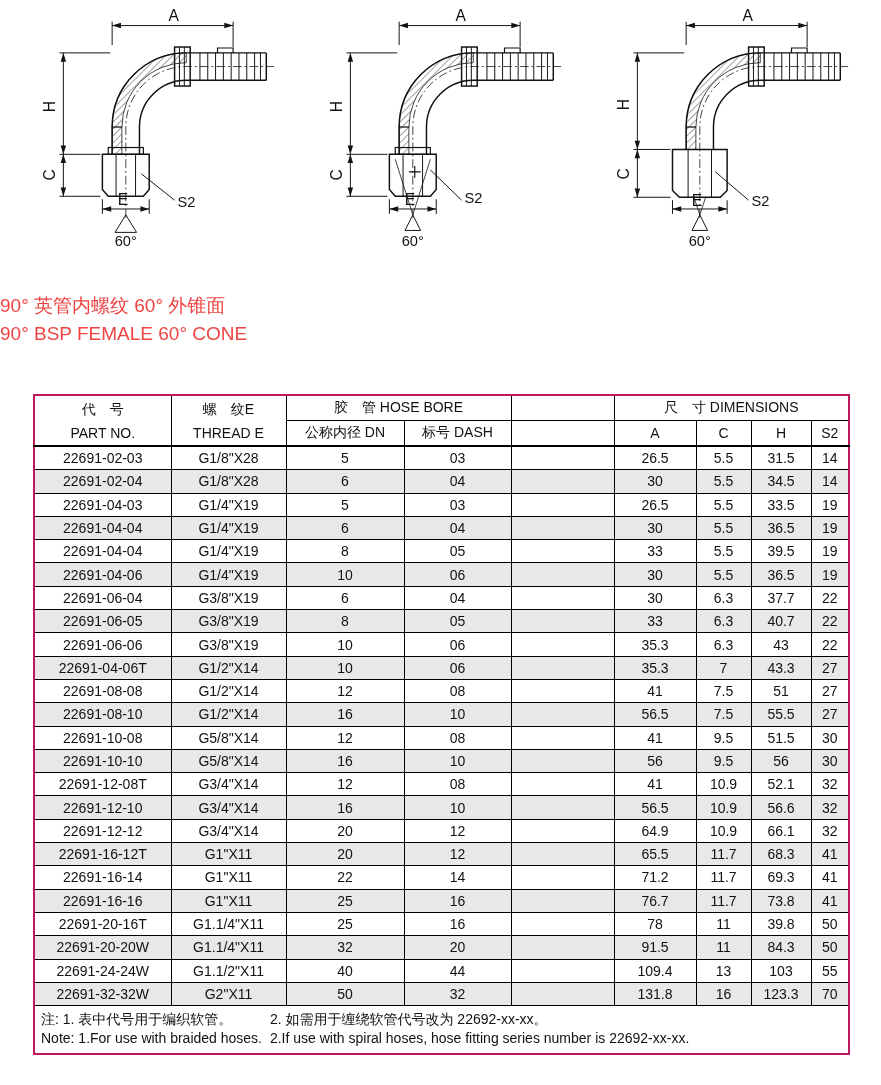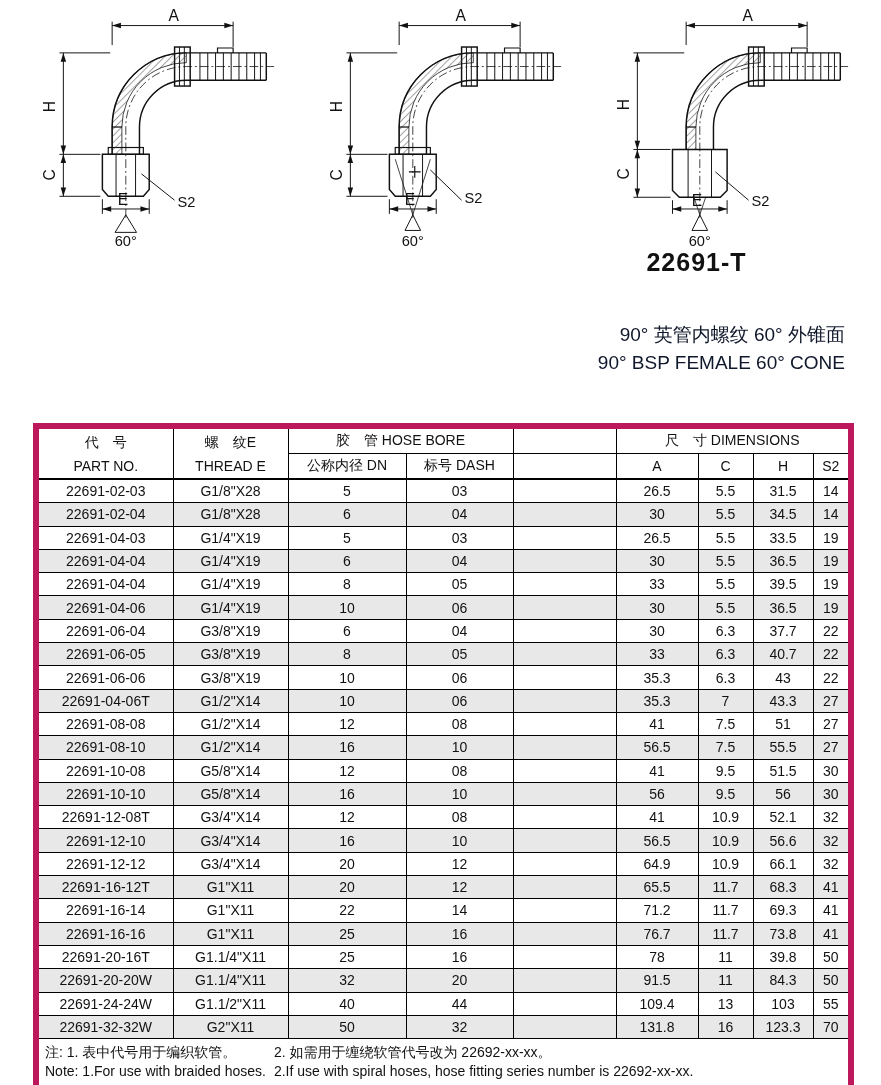--- a/index.html
+++ b/index.html
@@ -12,28 +12,28 @@
   .figures { display:flex; justify-content:space-between; padding:8px 6px 0 14px; }
   .figure { width:289px; text-align:center; }
   svg.draw { width:264px; height:240px; display:block; margin:0 auto; }
   svg.draw text { font-family:"Liberation Sans", sans-serif; fill:#111; }
   .caption {
     font-size:25px; font-weight:bold; letter-spacing:1px;
     margin:0 70px 0 0; text-align:center;
   }
   
   .title-block {
-    text-align:right; margin:44px 36px 0 0;
-    font-size:19px; line-height:28px; color:#0f172a;
+    text-align:left; margin:44px 36px 0 0;
+    font-size:19px; line-height:28px; color:#ef4444;
   }
   
   table.spec {
     border-collapse:collapse; table-layout:fixed;
     width:815px; margin:46px 0 0 33px;
-    border:6px solid #be185d;
+    border:2px solid #be185d;
   }
   .spec th, .spec td {
     border:1px solid #000; text-align:center; vertical-align:middle;
     padding:0; font-weight:normal; overflow:hidden; white-space:nowrap;
   }
   .spec thead th { font-size:14px; height:24px; }
   .spec thead .two-line div { line-height:24px; height:24px; }
   .spec thead tr.h2 th { border-bottom:2px solid #000; }
   .spec thead th[rowspan] { border-bottom:2px solid #000; }
   .spec tbody td { font-size:14px; height:22.3px; }
@@ -192,21 +192,20 @@
         <polygon points="74,206 83,203.2 83,208.8"></polygon>
           <polygon points="130,206 121,203.2 121,208.8"></polygon>
       </g>
       <text x="151" y="13" font-size="16" text-anchor="middle">A</text>
       <text x="29" y="99" font-size="16" text-anchor="middle" transform="rotate(-90 29 99)">H</text>
       <text x="29" y="170" font-size="16" text-anchor="middle" transform="rotate(-90 29 170)">C</text>
       <text x="99" y="203" font-size="16" text-anchor="middle">E</text>
       <text x="155" y="203" font-size="15">S2</text>
       <text x="102" y="244" font-size="15" text-anchor="middle">60°</text>
     </svg>
-    <div class="caption">22691-T</div>
   </div>
 </div>
 
 <div class="title-block">
   <div>90° 英管内螺纹 60° 外锥面</div>
   <div>90° BSP FEMALE 60° CONE</div>
 </div>
 
 <table class="spec">
   <colgroup>

